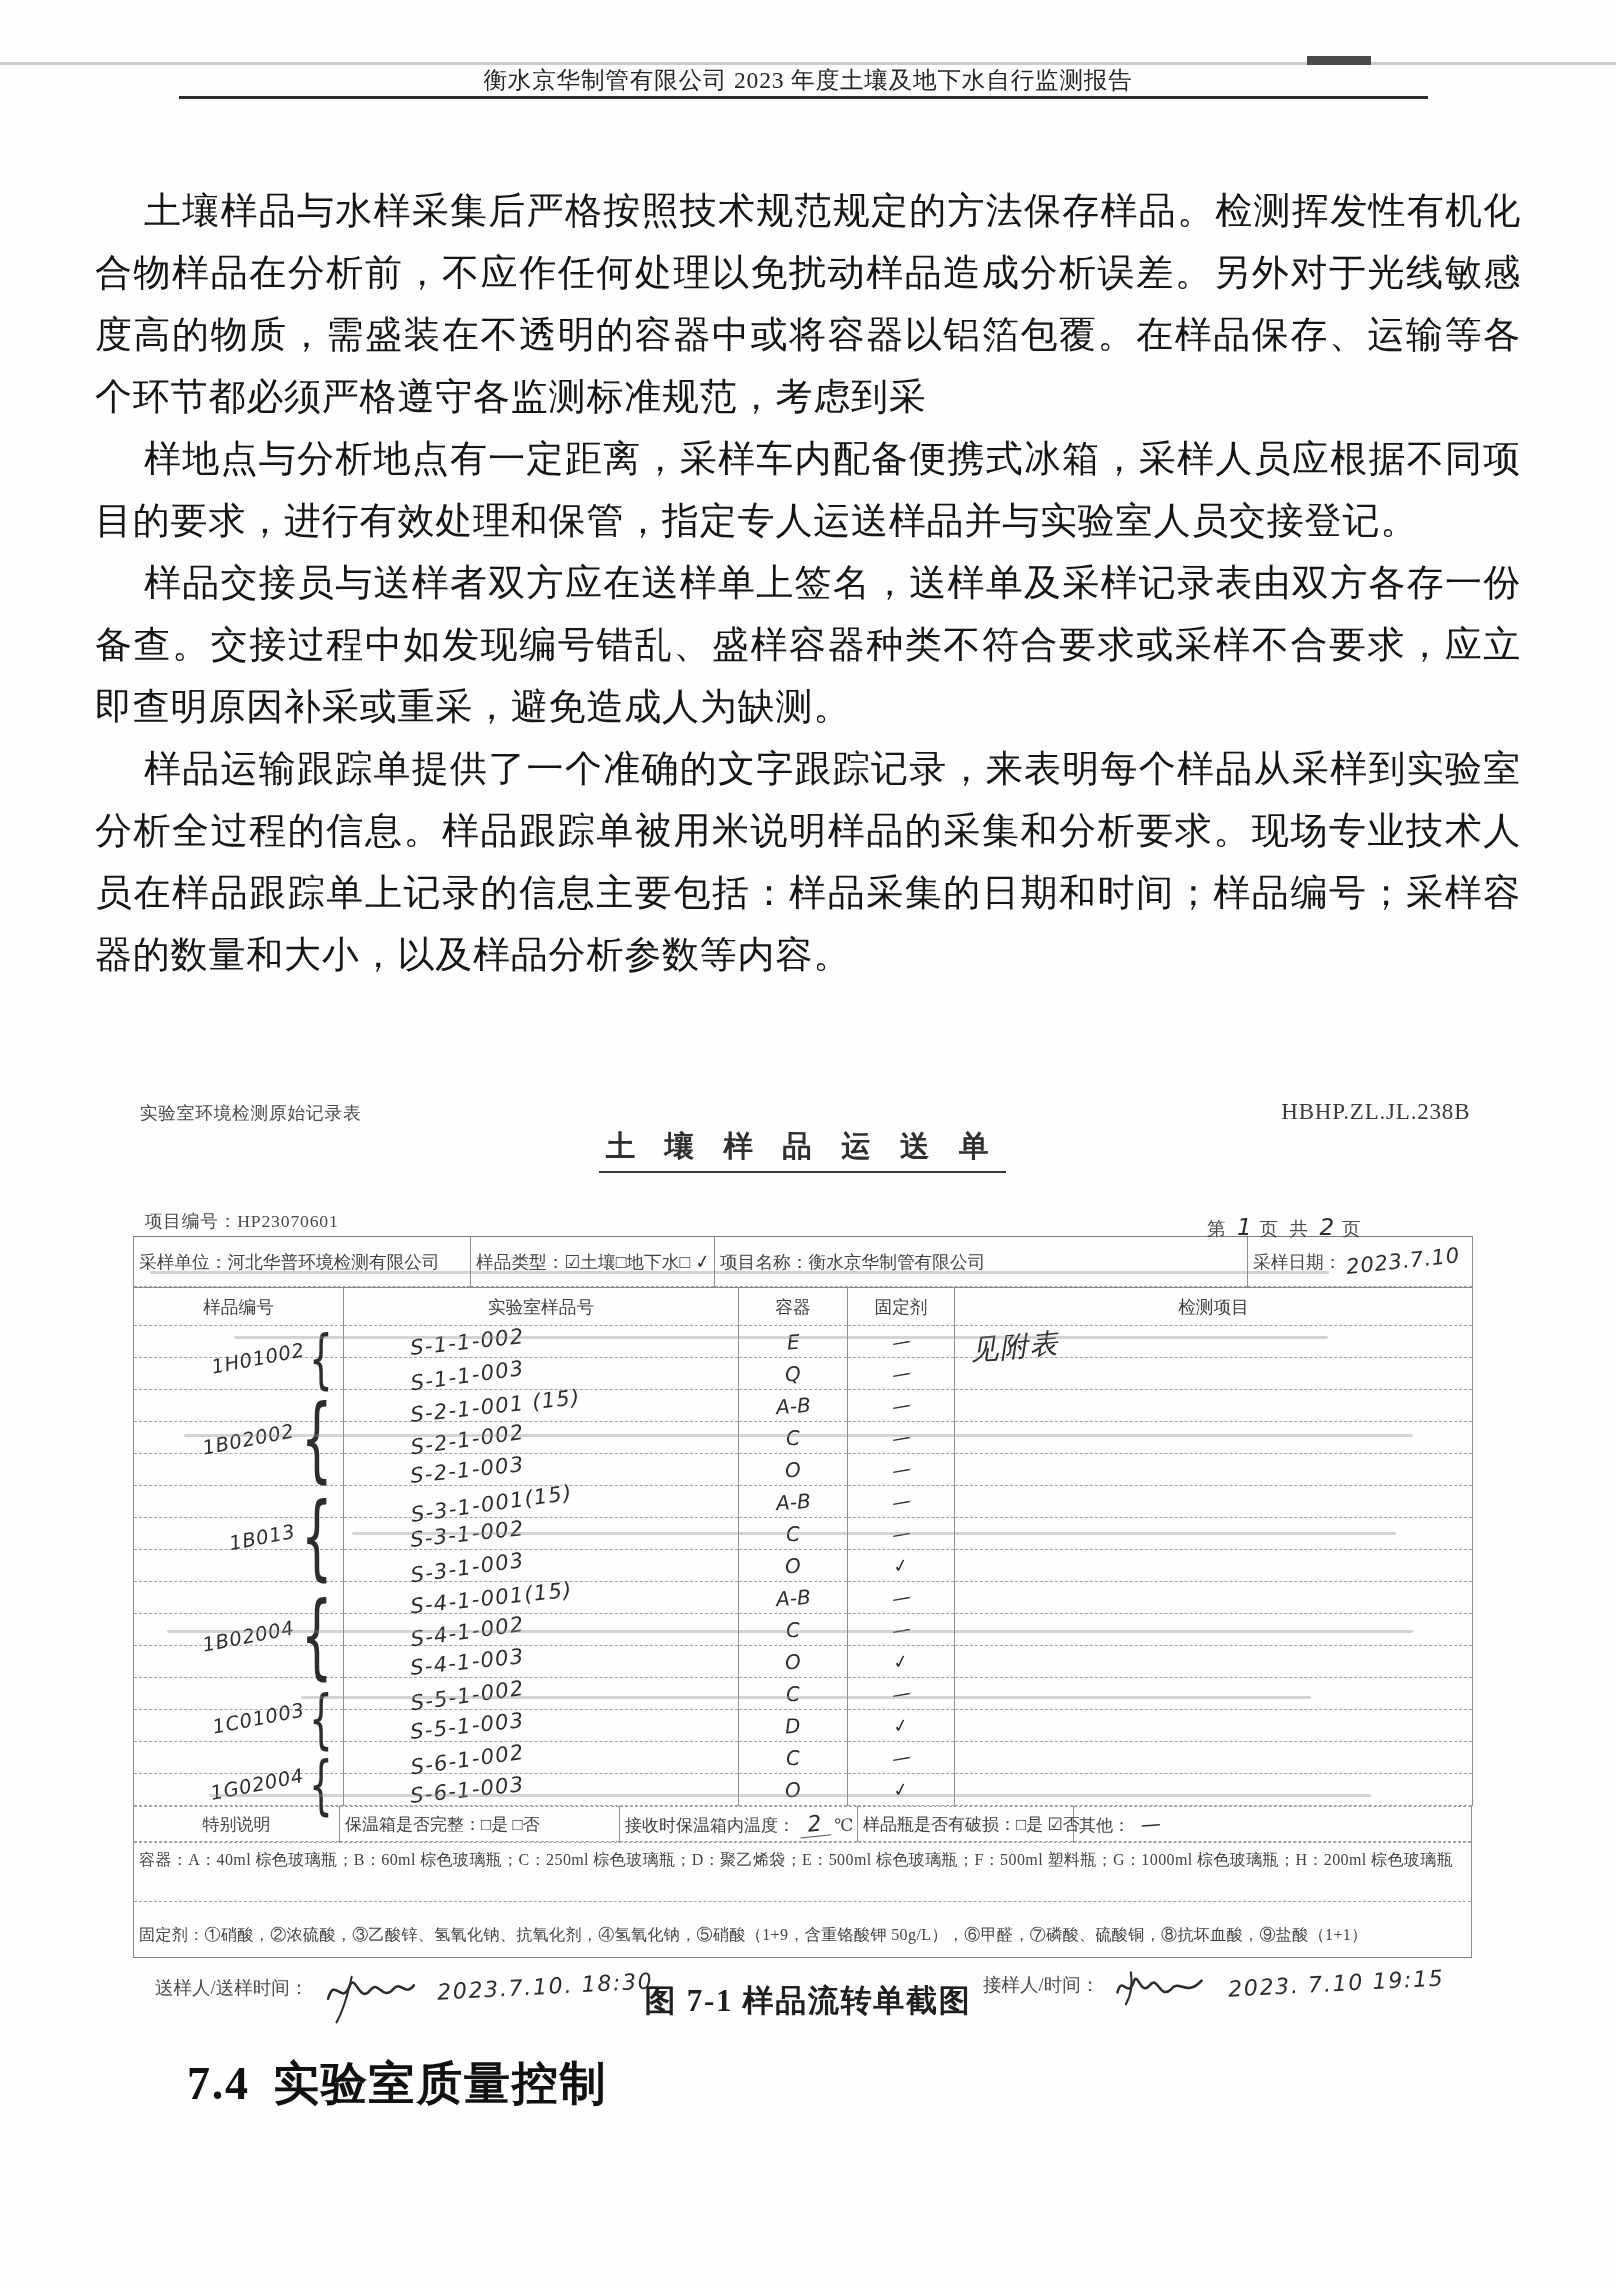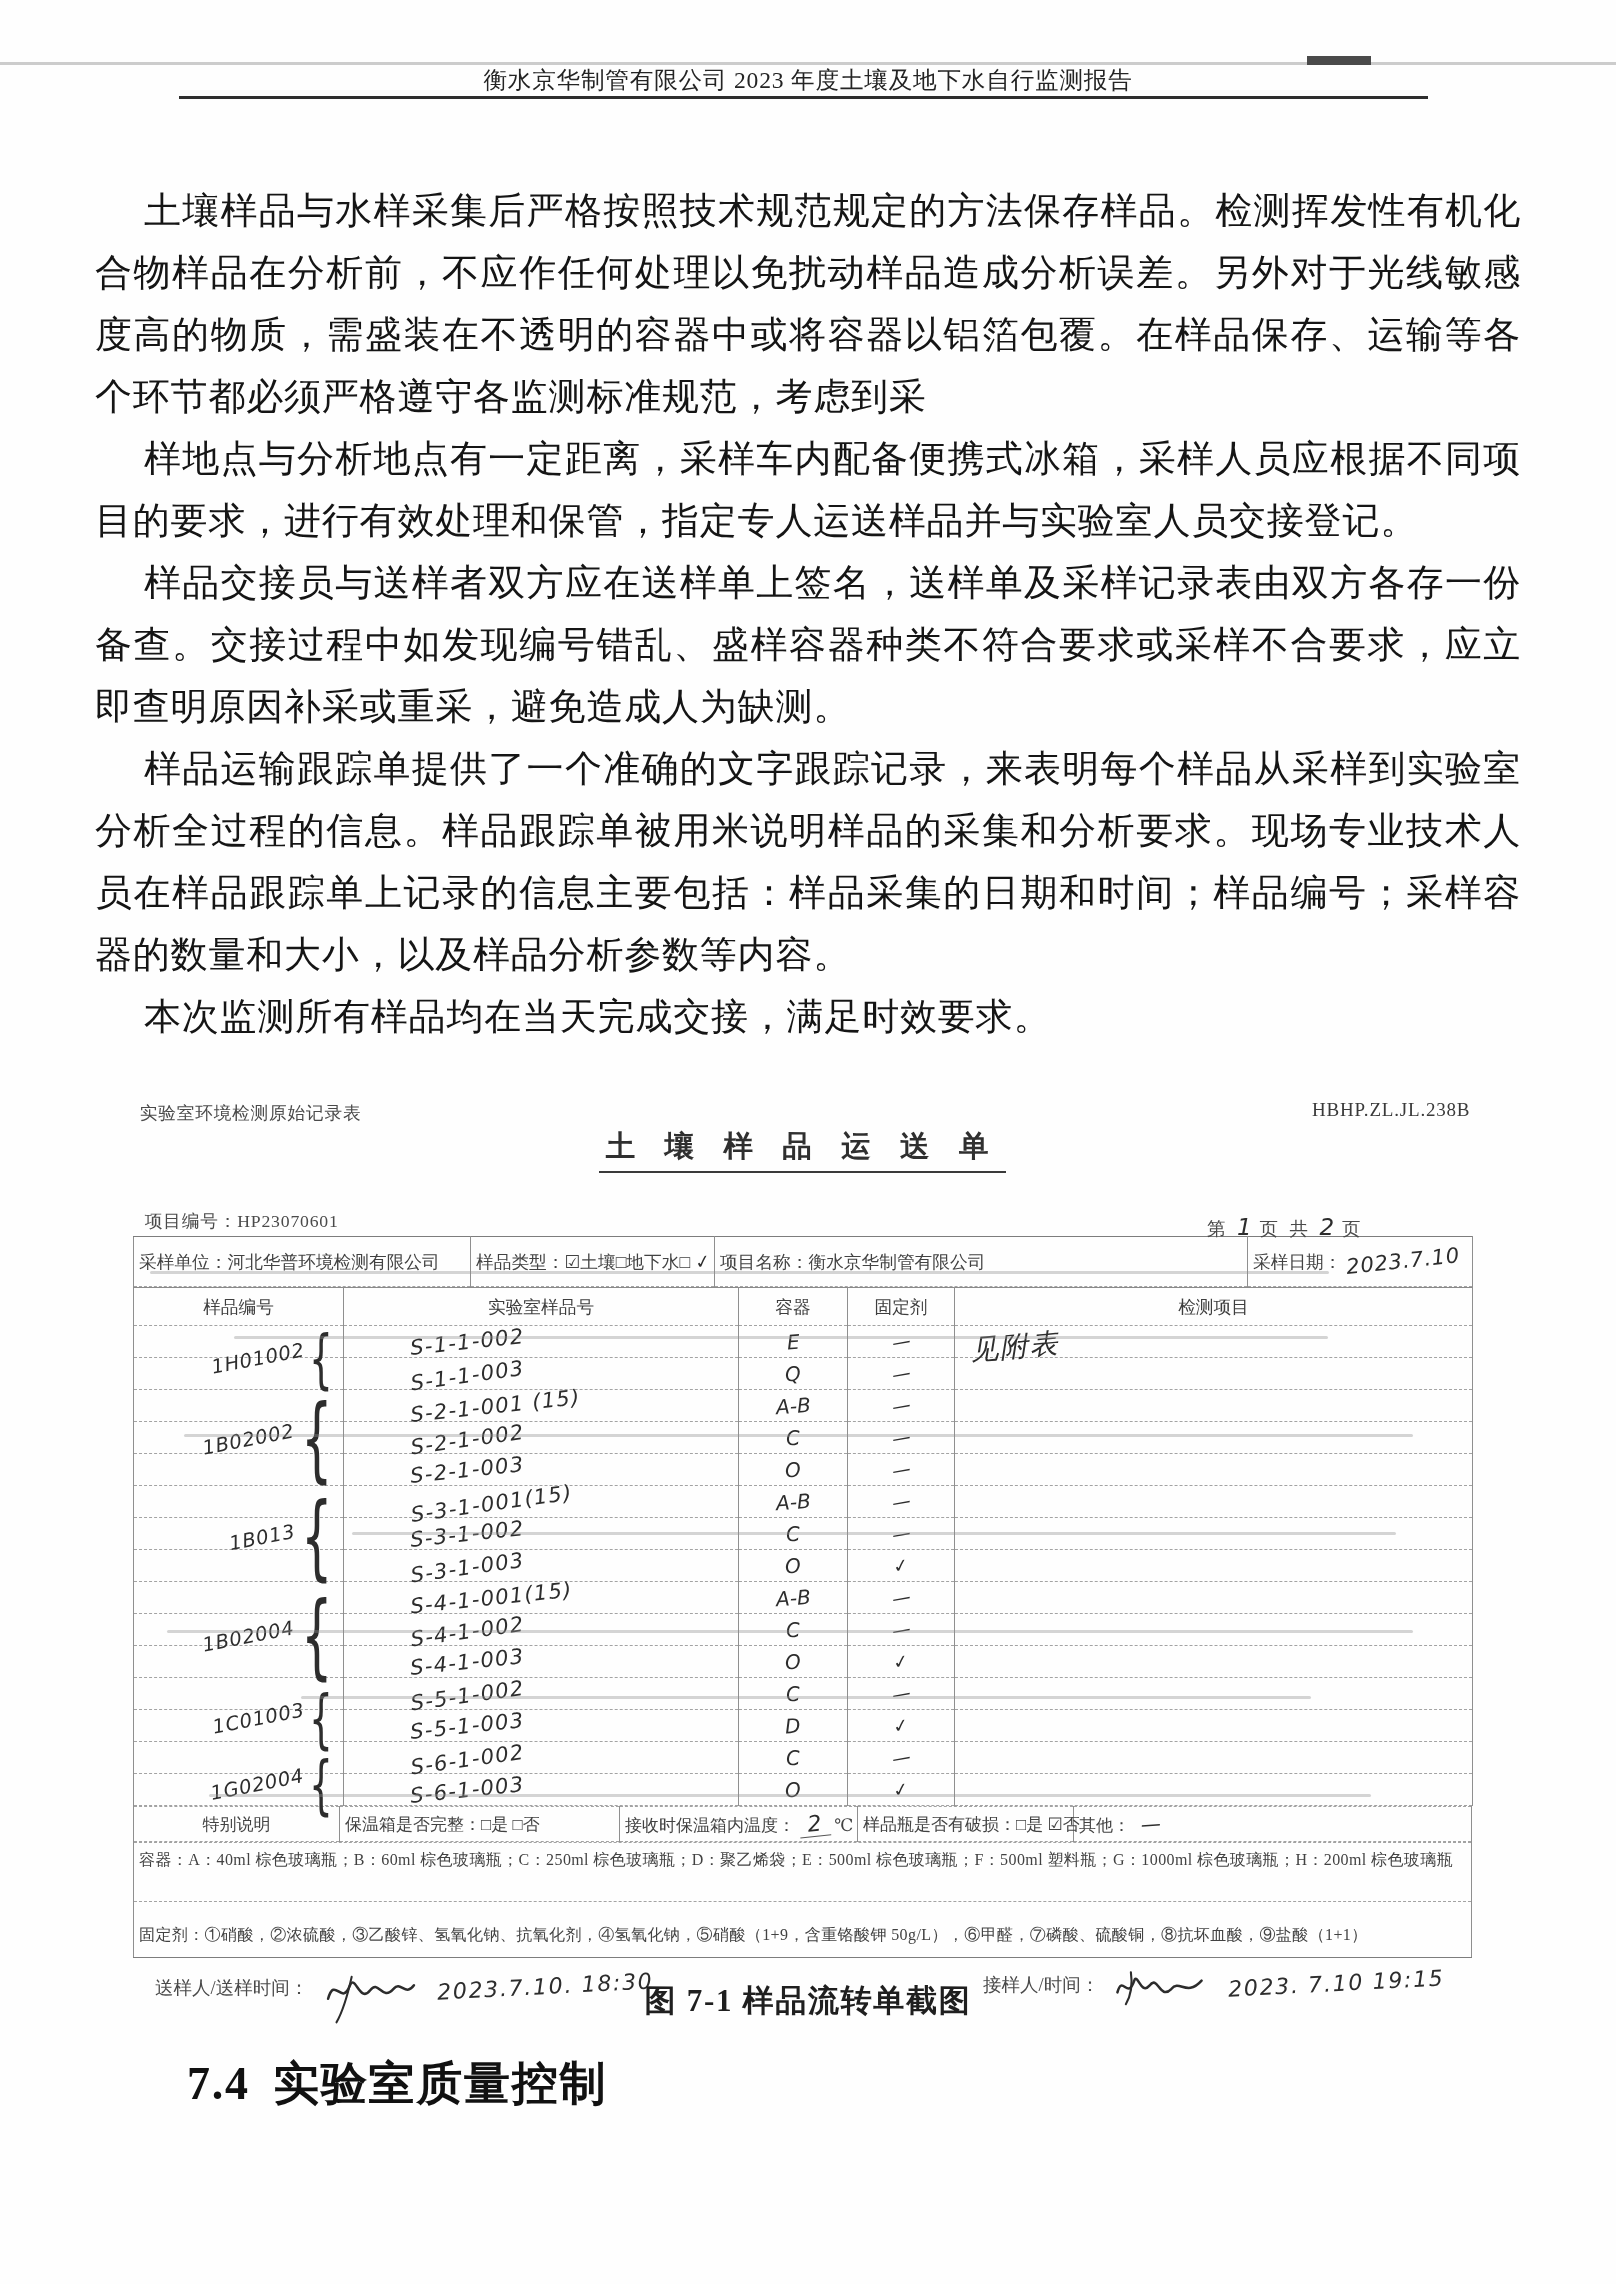--- a/index.html
+++ b/index.html
@@ -13,21 +13,21 @@
              font-size:23.6px;letter-spacing:0.8px;color:#242424;}
   .hdr-rule{position:absolute;left:179px;top:96px;width:1249px;height:3.4px;background:#2e2e2e;}
   
   .body-text{position:absolute;left:95px;top:180px;width:1426px;
              font-size:37px;line-height:62px;text-align:justify;color:#151515;letter-spacing:0.8px;}
   .body-text p{margin:0;text-indent:49px;}
   
   .form{position:absolute;left:133px;top:1094px;width:1339px;color:#3d3d3d;}
   .form-meta{position:relative;height:30px;font-size:17.7px;font-weight:normal;color:#4a4a4a;}
   .form-doc-label{position:absolute;left:6.7px;top:6.7px;letter-spacing:0.8px;filter:blur(0.3px);}
-  .form-code{position:absolute;right:1.7px;top:5px;font-size:19px;letter-spacing:0.8px;color:#3a3a3a;}
+  .form-code{position:absolute;right:1.7px;top:5px;font-size:23px;letter-spacing:0.8px;color:#3a3a3a;}
   .form-title-row{position:relative;height:52px;text-align:center;}
   .form-title{display:inline-block;margin-top:3.4px;font-size:29.5px;font-weight:bold;letter-spacing:11px;
               color:#2f2f2f;border-bottom:2.5px solid #3a3a3a;padding:0 6.7px 3.4px 6.7px;}
   .form-proj-row{position:relative;height:32px;font-size:17.7px;color:#4a4a4a;margin-top:28px;}
   .proj-no{position:absolute;left:11.8px;top:5px;letter-spacing:0.8px;}
   .page-ind{position:absolute;right:108px;top:10px;font-size:18.5px;letter-spacing:3.4px;}
   .page-ind .hw{font-size:23px;letter-spacing:0;}
   table{border-collapse:collapse;table-layout:fixed;width:1339px;}
   td{border:0.8px solid #8f8f8f;border-top:0.8px dashed #a3a3a3;border-bottom:0.8px dashed #a3a3a3;
      padding:0 5px;font-size:17.7px;color:#424242;overflow:visible;}
@@ -84,21 +84,20 @@
   <div class="scan-top-dash"></div>
 
   <div class="hdr-title">衡水京华制管有限公司 2023 年度土壤及地下水自行监测报告</div>
   <div class="hdr-rule"></div>
 
   <div class="body-text">
     <p>土壤样品与水样采集后严格按照技术规范规定的方法保存样品。检测挥发性有机化合物样品在分析前，不应作任何处理以免扰动样品造成分析误差。另外对于光线敏感度高的物质，需盛装在不透明的容器中或将容器以铝箔包覆。在样品保存、运输等各个环节都必须严格遵守各监测标准规范，考虑到采</p>
     <p>样地点与分析地点有一定距离，采样车内配备便携式冰箱，采样人员应根据不同项目的要求，进行有效处理和保管，指定专人运送样品并与实验室人员交接登记。</p>
     <p>样品交接员与送样者双方应在送样单上签名，送样单及采样记录表由双方各存一份备查。交接过程中如发现编号错乱、盛样容器种类不符合要求或采样不合要求，应立即查明原因补采或重采，避免造成人为缺测。</p>
     <p>样品运输跟踪单提供了一个准确的文字跟踪记录，来表明每个样品从采样到实验室分析全过程的信息。样品跟踪单被用米说明样品的采集和分析要求。现场专业技术人员在样品跟踪单上记录的信息主要包括：样品采集的日期和时间；样品编号；采样容器的数量和大小，以及样品分析参数等内容。</p>
-    <p>本次监测所有样品均在当天完成交接，满足时效要求。</p>
   </div>
 
   <div class="form">
 
     <div class="form-meta">
       <span class="form-doc-label">实验室环境检测原始记录表</span>
       <span class="form-code">HBHP.ZL.JL.238B</span>
     </div>
 
     <div class="form-title-row">

